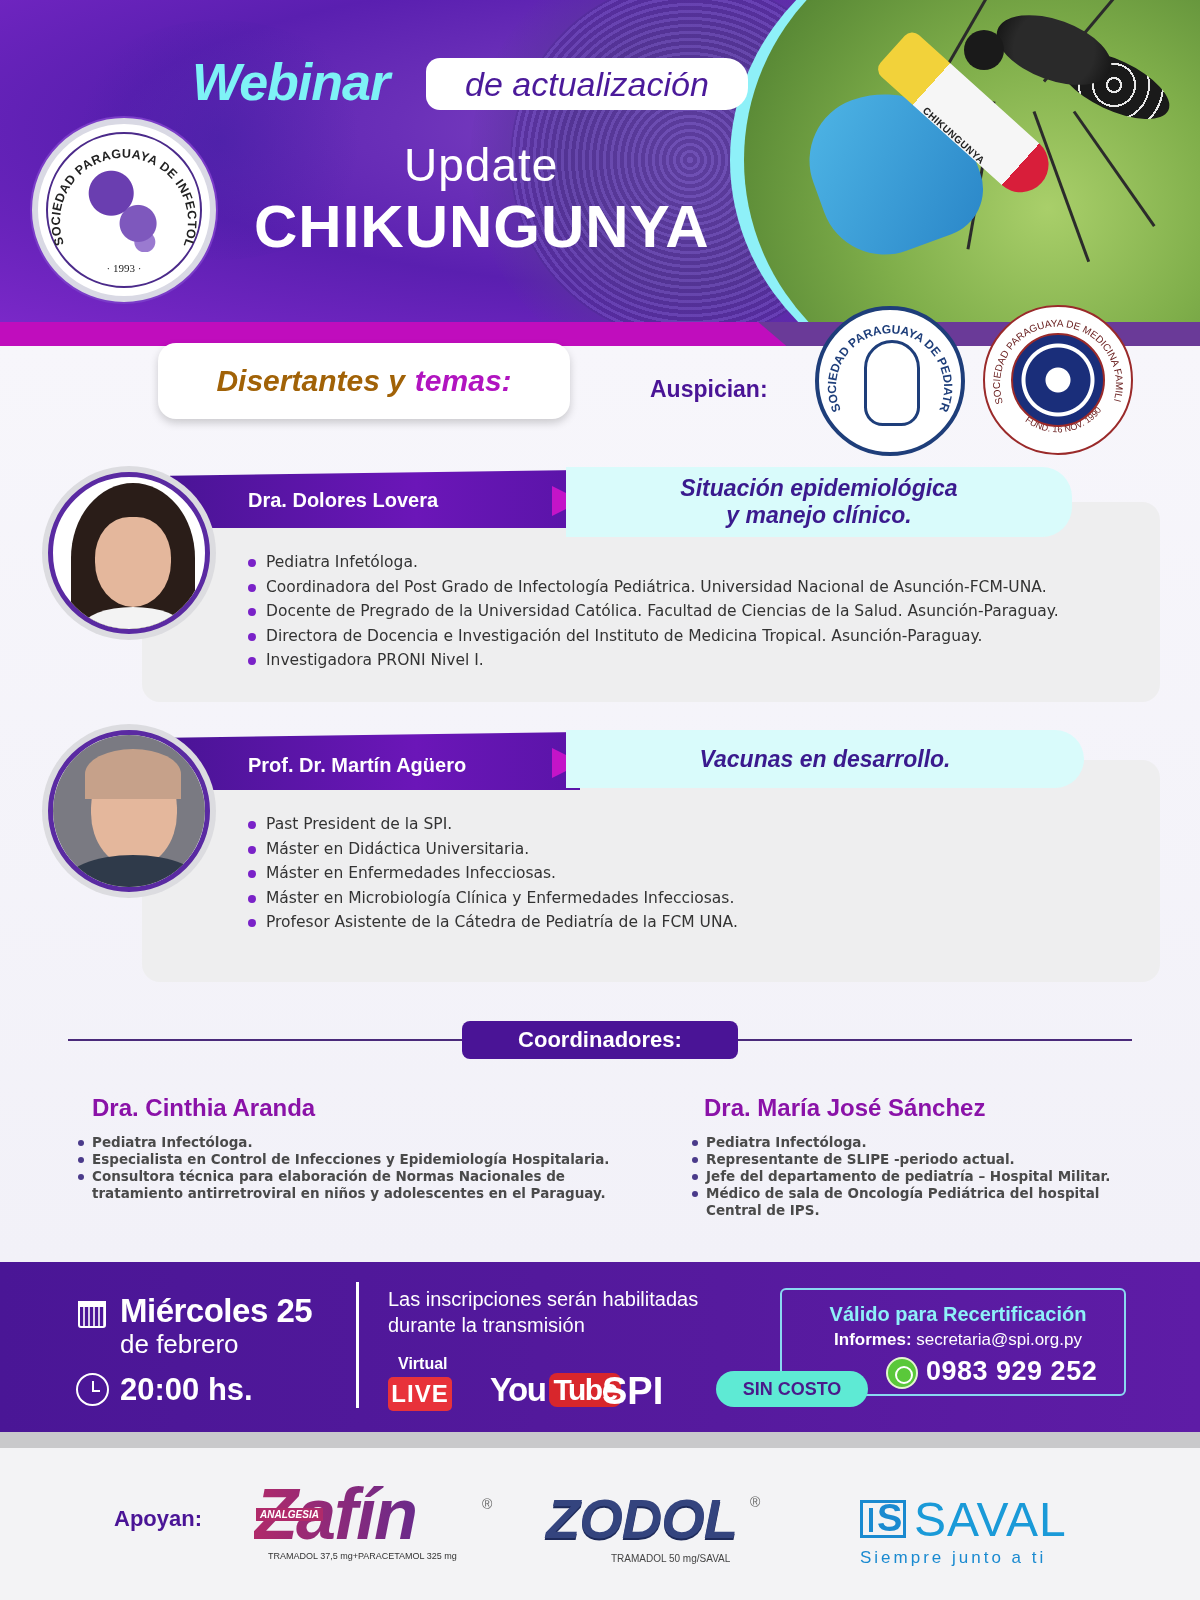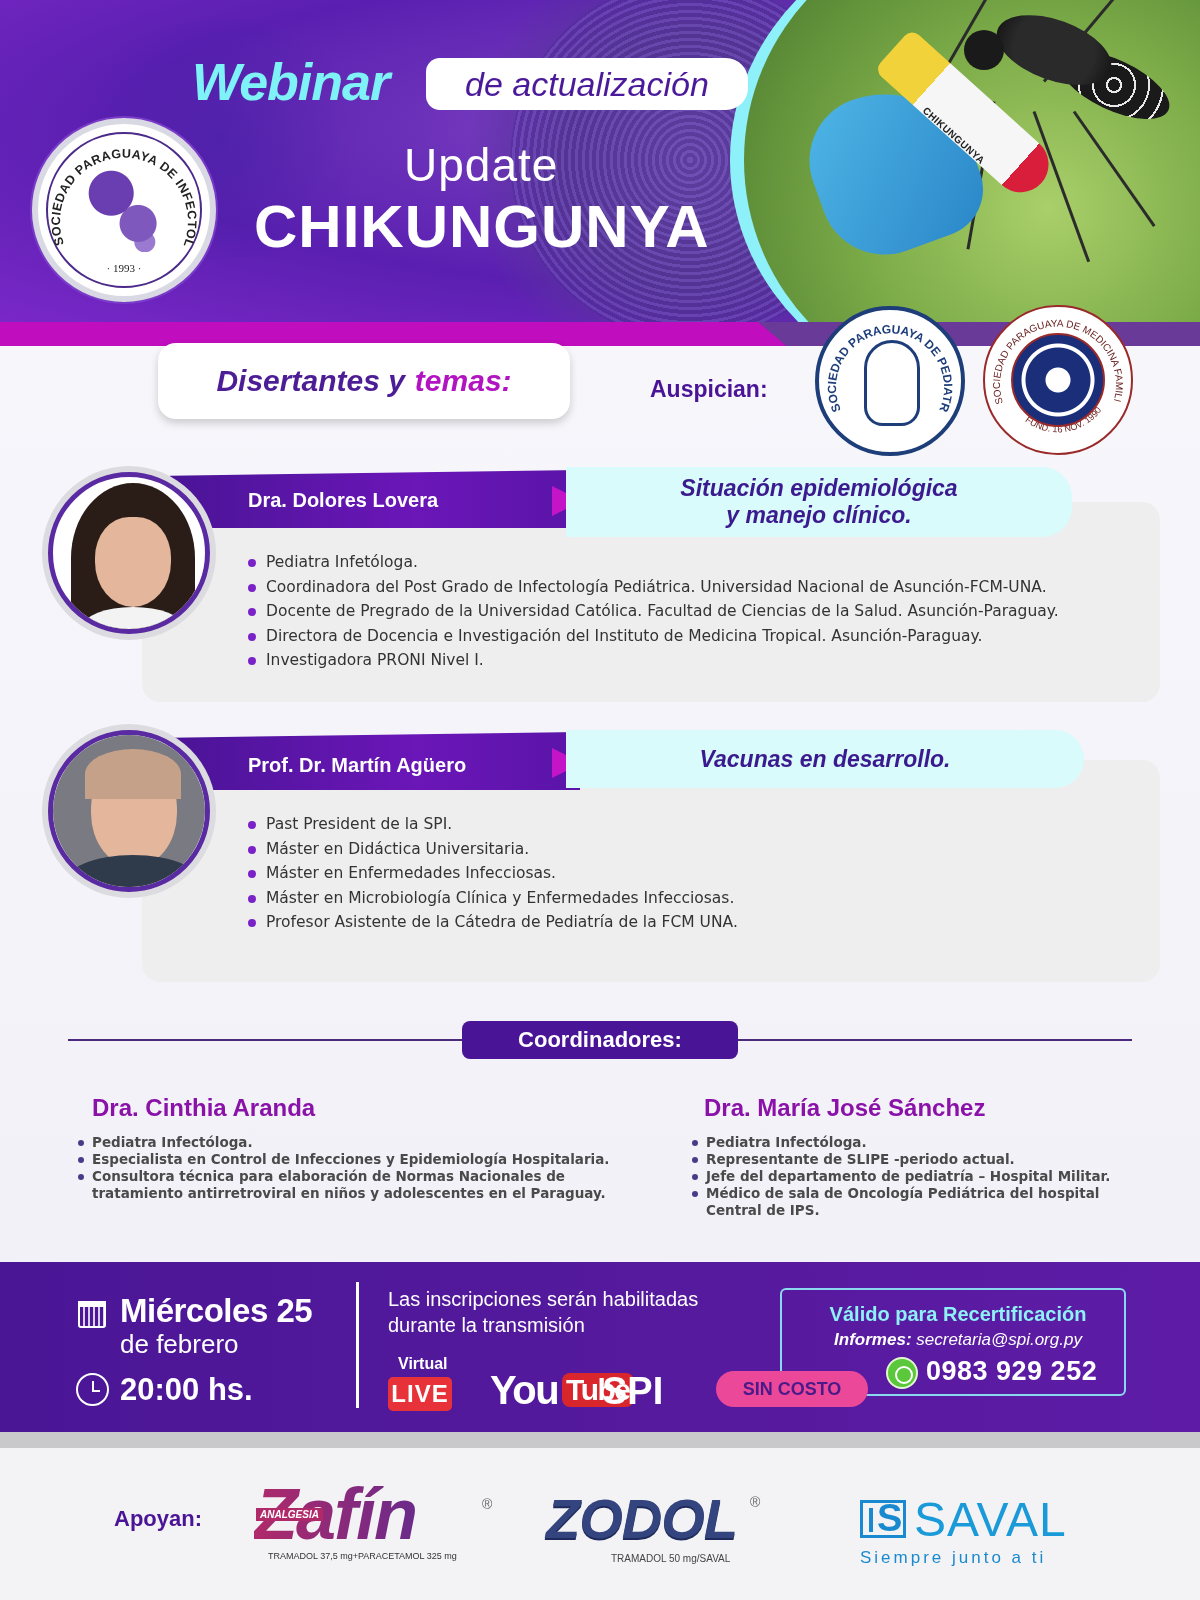--- a/index.html
+++ b/index.html
@@ -59,21 +59,21 @@
     background: linear-gradient(to right, #c00dbd 0 60%, #c00dbd 60%); }
   .magenta-band::after { content: ""; position: absolute; right: 0; top: 0; width: 470px; height: 24px;
     background: #6a3a98; clip-path: polygon(6% 0, 100% 0, 100% 100%, 12% 100%); }
 
   
   .content-bg { position: absolute; left: 0; top: 346px; width: 1200px; height: 916px;
     background: linear-gradient(to bottom, #f7f6fb, #f2f1f8); }
 
   .disertantes-card { position: absolute; left: 158px; top: 343px; width: 412px; height: 76px; background: #fff;
     border-radius: 18px; box-shadow: 0 4px 8px rgba(0,0,0,0.18); display: flex; align-items: center; justify-content: center; }
-  .disertantes-card .t1 { font-size: 30px; font-weight: bold; font-style: italic; color: #4c1d95; }
+  .disertantes-card .t1 { font-size: 30px; font-weight: bold; font-style: italic; color: #a16207; }
   .disertantes-card .t2 { font-size: 30px; font-weight: bold; font-style: italic; color: #b114c0; margin-left: 10px; }
 
   .auspician { position: absolute; left: 650px; top: 376px; font-size: 23px; font-weight: bold; color: #4a1496; }
   .sponsor-logo { position: absolute; width: 150px; height: 150px; border-radius: 50%; background: #fff; }
   .sponsor-spp { left: 815px; top: 306px; border: 4px solid #1e3e7a; }
   .sponsor-spmf { left: 983px; top: 305px; border: 2px solid #9a2a2a; }
   .sponsor-logo .inner { position: absolute; border-radius: 50%; }
   .sponsor-spp .inner { left: 45px; top: 30px; width: 56px; height: 86px; border-radius: 30px 30px 20px 20px;
     border: 3px solid #1e3e7a; }
   .sponsor-spmf .inner { left: 26px; top: 26px; width: 94px; height: 94px; border: 2px solid #9a2a2a;
@@ -127,29 +127,29 @@
   .clock-icon::before { content: ""; position: absolute; left: 14px; top: 6px; width: 2px; height: 10px; background: #fff; }
   .clock-icon::after { content: ""; position: absolute; left: 14px; top: 15px; width: 8px; height: 2px; background: #fff; }
   .time { position: absolute; left: 120px; top: 1372px; font-size: 31px; font-weight: bold; color: #fff; }
   .divider-v { position: absolute; left: 356px; top: 1282px; width: 3px; height: 126px; background: #fff; }
   .inscr { position: absolute; left: 388px; top: 1286px; width: 380px; font-size: 20px; color: #fff; line-height: 26px; white-space: pre-line; }
   .virtual-lbl { position: absolute; left: 398px; top: 1355px; font-size: 16px; font-weight: bold; color: #fff; }
   .live-badge { position: absolute; left: 388px; top: 1377px; width: 64px; height: 34px; background: #e8323a; border-radius: 5px;
     display: flex; align-items: center; justify-content: center; }
   .live-badge span { font-size: 24px; font-weight: bold; color: #fff; letter-spacing: 1px; }
   .yt-logo { position: absolute; left: 490px; top: 1370px; height: 40px; display: flex; align-items: center; }
-  .yt-you { font-size: 40px; font-weight: bold; color: #fff; letter-spacing: -1.5px; font-family: "Liberation Sans Narrow","Liberation Sans", sans-serif; }
+  .yt-you { font-size: 33px; font-weight: bold; color: #fff; letter-spacing: -1.5px; font-family: "Liberation Sans Narrow","Liberation Sans", sans-serif; }
   .yt-tube { margin-left: 4px; background: #d8262c; border-radius: 8px; padding: 0 4px; font-size: 30px; font-weight: bold; color: #fff; letter-spacing: -1.5px; }
   .spi-text { position: absolute; left: 602px; top: 1370px; font-size: 38px; font-weight: bold; color: #fff; }
-  .sin-costo { position: absolute; left: 716px; top: 1371px; width: 152px; height: 36px; background: #ec4899; border-radius: 18px;
+  .sin-costo { position: absolute; left: 716px; top: 1371px; width: 152px; height: 36px; background: #5eead4; border-radius: 18px;
     display: flex; align-items: center; justify-content: center; }
   .sin-costo span { font-size: 18px; font-weight: bold; color: #4a1a8a; }
   .info-box { position: absolute; left: 780px; top: 1288px; width: 346px; height: 108px; border: 2px solid #8ad8f0; border-radius: 6px; }
   .info-title { position: absolute; left: 800px; top: 1303px; width: 316px; text-align: center; font-size: 20px; font-weight: bold; color: #8ef0f8; }
-  .info-mail { position: absolute; left: 800px; top: 1330px; width: 316px; text-align: center; font-size: 17px; color: #fff; font-style: italic; }
+  .info-mail { position: absolute; left: 800px; top: 1330px; width: 316px; text-align: center; font-size: 17px; color: #fff; }
   .info-mail b { font-weight: bold; }
   .wa-icon { position: absolute; left: 886px; top: 1357px; width: 32px; height: 32px; border-radius: 50%; background: #5ac83a;
     border: 2px solid #e4f6d0; }
   .wa-icon::before { content: ""; position: absolute; left: 7px; top: 7px; width: 14px; height: 14px; border-radius: 50%; border: 2px solid #fff; }
   .phone { position: absolute; left: 926px; top: 1356px; font-size: 27px; font-weight: bold; color: #fff; letter-spacing: 0.5px; }
 
   
   .support-area { position: absolute; left: 0; top: 1448px; width: 1200px; height: 152px; background: #f3f3f5; }
   .apoyan { position: absolute; left: 114px; top: 1506px; font-size: 22px; font-weight: bold; color: #4a1496; }
   .zafin { position: absolute; left: 254px; top: 1474px; font-size: 72px; font-weight: bold; font-style: italic;

